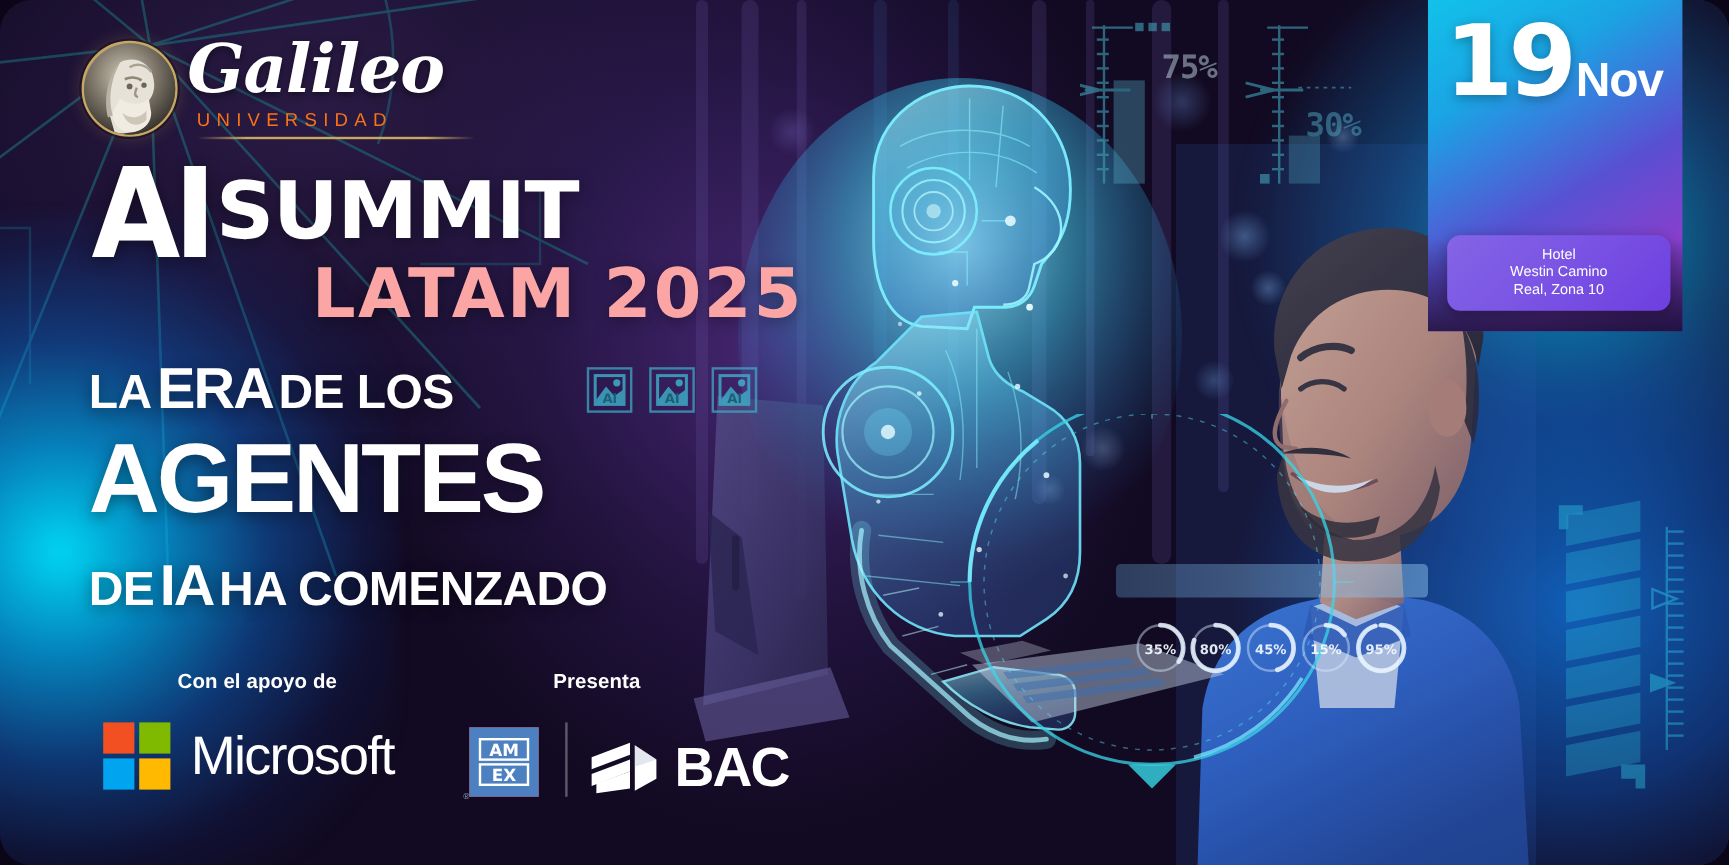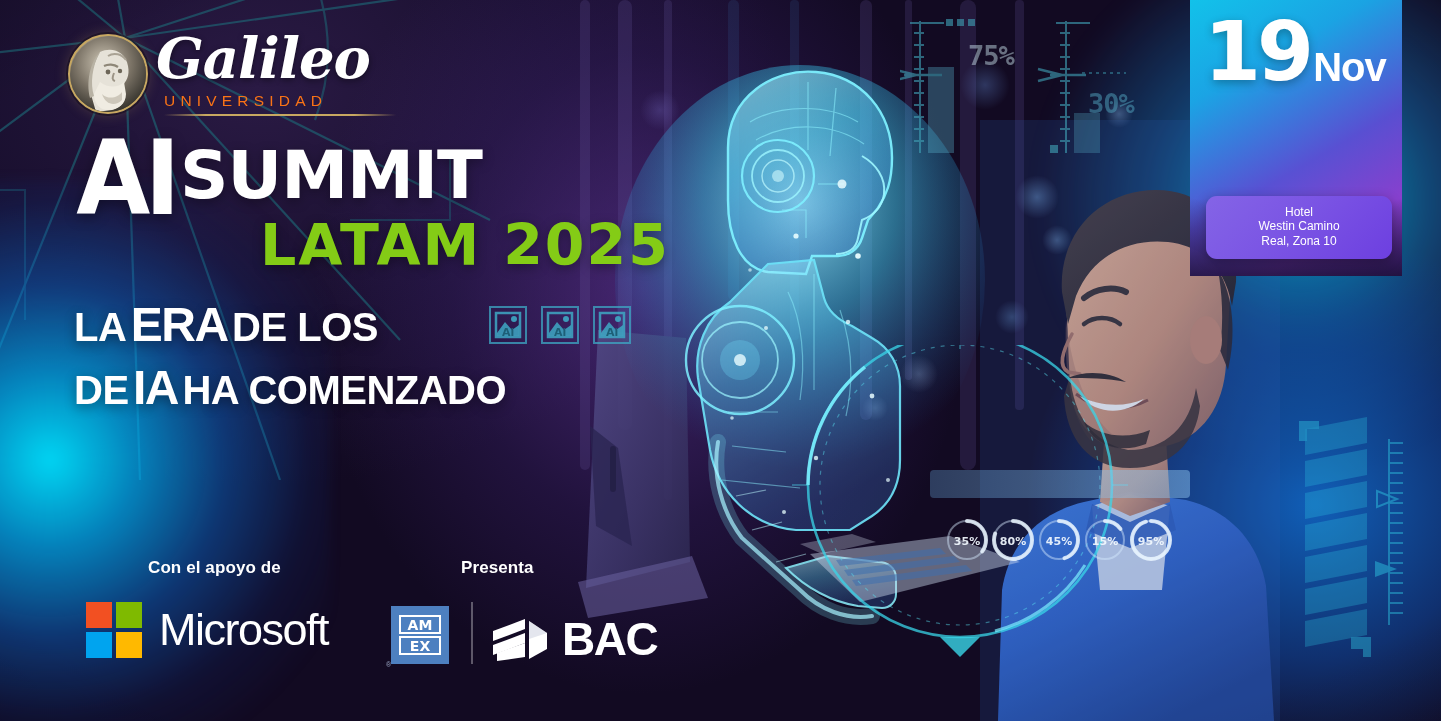--- a/index.html
+++ b/index.html
@@ -8,20 +8,21 @@
     width:1441px; height:721px;
     font-family:"Liberation Sans", sans-serif;
     overflow:hidden;
   }
 
   #banner {
     position:relative;
     width:1441px; height:721px;
     overflow:hidden;
     background:#1b1033;
+    border-radius:27px;
   }
 
   
   .bg-base {
     position:absolute; inset:0;
     background:
       radial-gradient(ellipse 520px 400px at 18% 12%, #2a1a44 0%, #1a1030 55%, #120a22 100%),
       linear-gradient(105deg, #0d0720 0%, #231440 22%, #3a2060 44%, #3e2568 58%, #24234f 72%, #14224a 86%, #0e1b3e 100%);
   }
   .bg-purple-haze {
@@ -94,21 +95,21 @@
   }
   .t-summit {
     font-family:"DejaVu Sans", sans-serif;
     font-weight:700; font-size:66px; line-height:1.1; color:#fff;
     letter-spacing:-1px; margin-left:4px; margin-top:6px;
     transform:scaleX(1.02);
     text-shadow:0 3px 12px rgba(0,0,0,.35);
   }
   .t-latam {
     font-family:"DejaVu Sans", sans-serif;
-    font-weight:700; font-size:57px; color:#84cc16; letter-spacing:2px;
+    font-weight:700; font-size:57px; color:#fca5a5; letter-spacing:2px;
     margin-left:188px; margin-top:-8px;
     text-shadow:0 3px 12px rgba(0,0,0,.35);
   }
 
   
   #tagline { position:absolute; left:74px; top:296px; width:560px; color:#fff; }
   .tg-line { white-space:nowrap; text-shadow:0 3px 12px rgba(0,0,0,.42); }
   .tg-l1 { line-height:58px; }
   .tg-l2 { line-height:86px; margin-top:-8px; }
   .tg-l3 { line-height:62px; margin-top:-8px; }
@@ -592,20 +593,23 @@
     </div>
     <div class="t-latam">LATAM 2025</div>
   </div>
 
   <div id="tagline">
     <div class="tg-line tg-l1">
       <span class="tg-sm">LA</span>
       <span class="tg-lg">ERA</span>
       <span class="tg-sm">DE LOS</span>
     </div>
+    <div class="tg-line tg-l2">
+      <span class="tg-xl">AGENTES</span>
+    </div>
     <div class="tg-line tg-l3">
       <span class="tg-sm">DE</span>
       <span class="tg-lg">IA</span>
       <span class="tg-sm">HA COMENZADO</span>
     </div>
   </div>
 
   <div id="date-panel">
     <div class="date-panel-bg"></div>
     <div class="date-panel-fade"></div>

